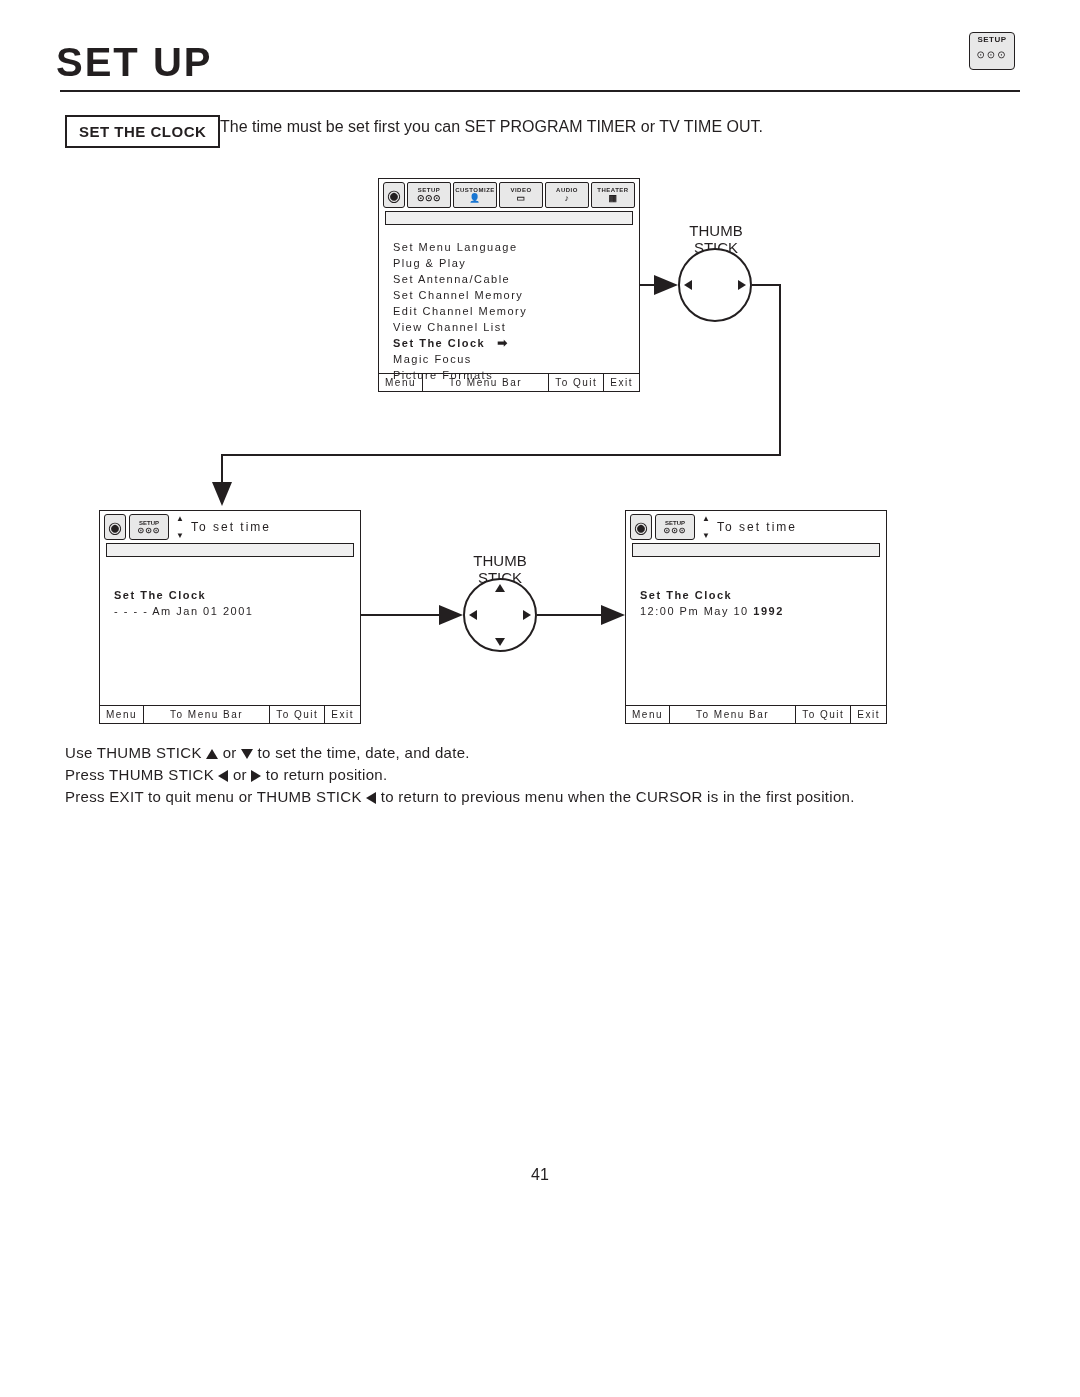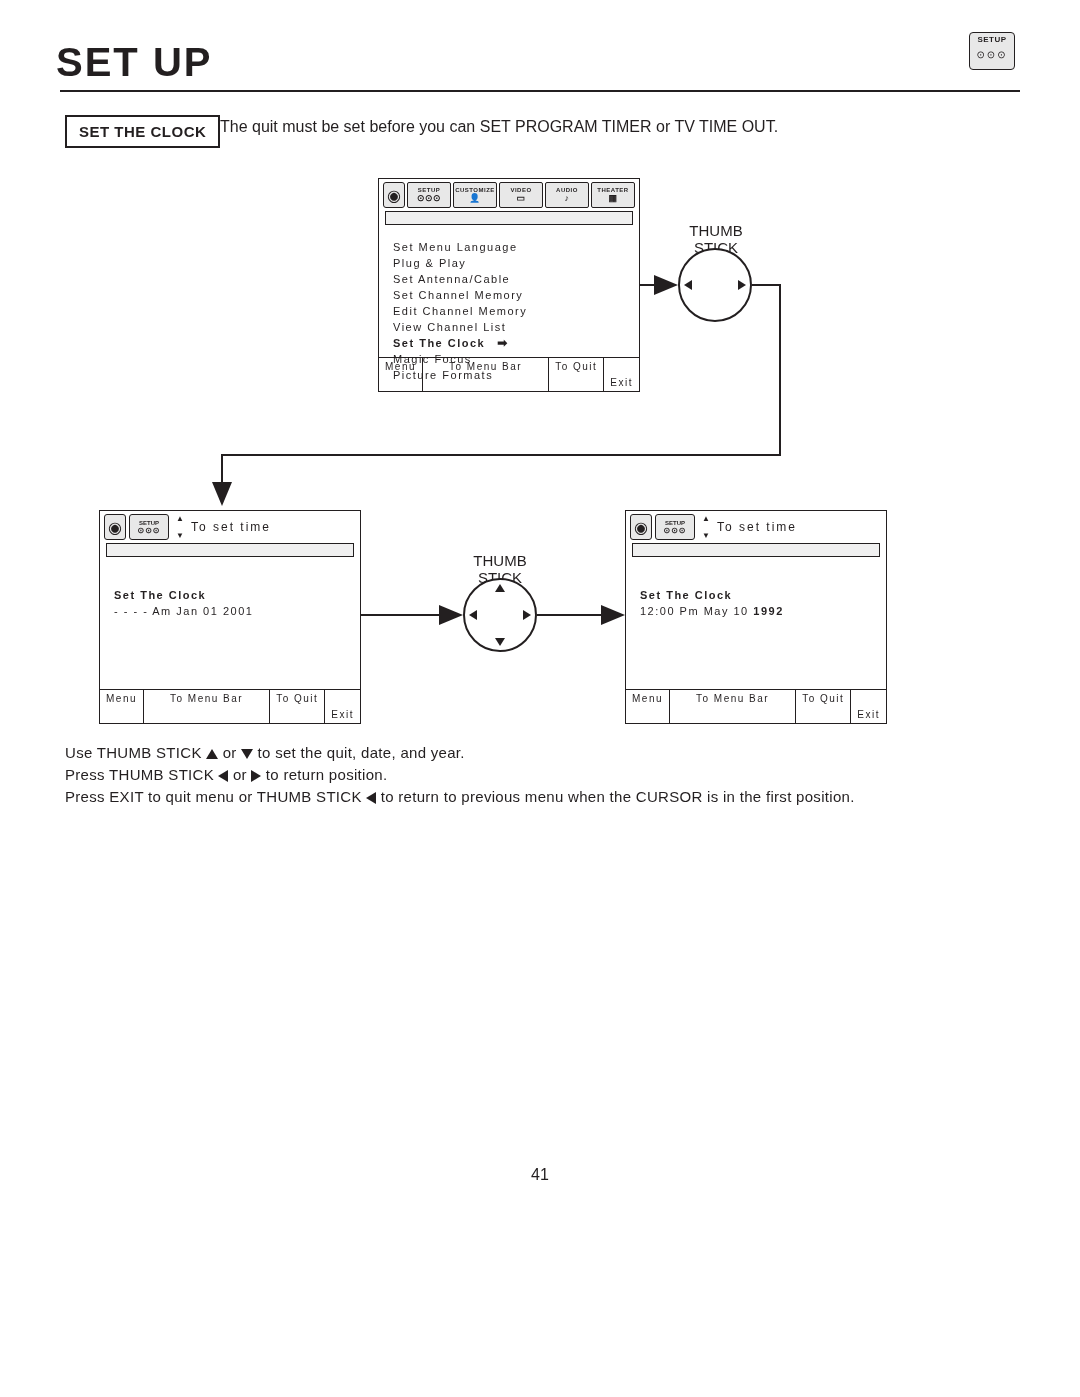--- a/index.html
+++ b/index.html
@@ -129,21 +129,21 @@
     border-top: 1.5px solid #231f20;
     display: flex;
     font-size: 10px;
     letter-spacing: 1.5px;
     text-align: center;
   }
   .menu-footer > div {
     padding: 3px 6px;
     border-right: 1.5px solid #231f20;
   }
-  .menu-footer > div:last-child { border-right: none; margin-top: 16px; }
+  .menu-footer > div:last-child { border-right: none; }
   .menu-footer > div:nth-child(2) { flex: 1; }
 
   
   .sub-header {
     display: flex;
     align-items: stretch;
     padding: 3px 4px 0 4px;
     gap: 3px;
   }
   .sub-setupicon {
@@ -224,21 +224,21 @@
 
 <div class="page-title">SET UP</div>
 <div class="title-rule"></div>
 
 <div class="corner-setup-icon">
   <span class="label">SETUP</span>
   <span class="dials">⊙⊙⊙</span>
 </div>
 
 <div class="section-label">SET THE CLOCK</div>
-<div class="section-desc">The quit must be set before you can  SET PROGRAM TIMER or TV TIME OUT.</div>
+<div class="section-desc">The time must be set first you can  SET PROGRAM TIMER or TV TIME OUT.</div>
 
 <svg class="connector" width="1080" height="900">
   <defs>
     <marker id="arrow" markerWidth="12" markerHeight="10" refX="10" refY="5" orient="auto">
       <path d="M0,0 L12,5 L0,10 Z" fill="#231f20"></path>
     </marker>
   </defs>
 
   <line x1="640" y1="285" x2="674" y2="285" stroke="#231f20" stroke-width="2" marker-end="url(#arrow)"></line>
 
@@ -356,21 +356,21 @@
   <div class="menu-footer">
     <div>Menu</div>
     <div>To Menu Bar</div>
     <div>To Quit</div>
     <div>Exit</div>
   </div>
 </div>
 
 <div class="instructions">
   <div>
-    <span>Use THUMB STICK </span><span class="tri-inline tri-up-i"></span><span> or </span><span class="tri-inline tri-dn-i"></span><span> to set the quit, date, and year.</span>
+    <span>Use THUMB STICK </span><span class="tri-inline tri-up-i"></span><span> or </span><span class="tri-inline tri-dn-i"></span><span> to set the time, date, and date.</span>
   </div>
   <div>
     <span>Press THUMB STICK </span><span class="tri-inline tri-lf-i"></span><span> or </span><span class="tri-inline tri-rt-i"></span><span> to return position.</span>
   </div>
   <div>
     <span>Press EXIT to quit menu or THUMB STICK </span><span class="tri-inline tri-lf-i"></span><span> to return to previous menu when the CURSOR is in the first position.</span>
   </div>
 </div>
 
 <div class="page-number">41</div>

